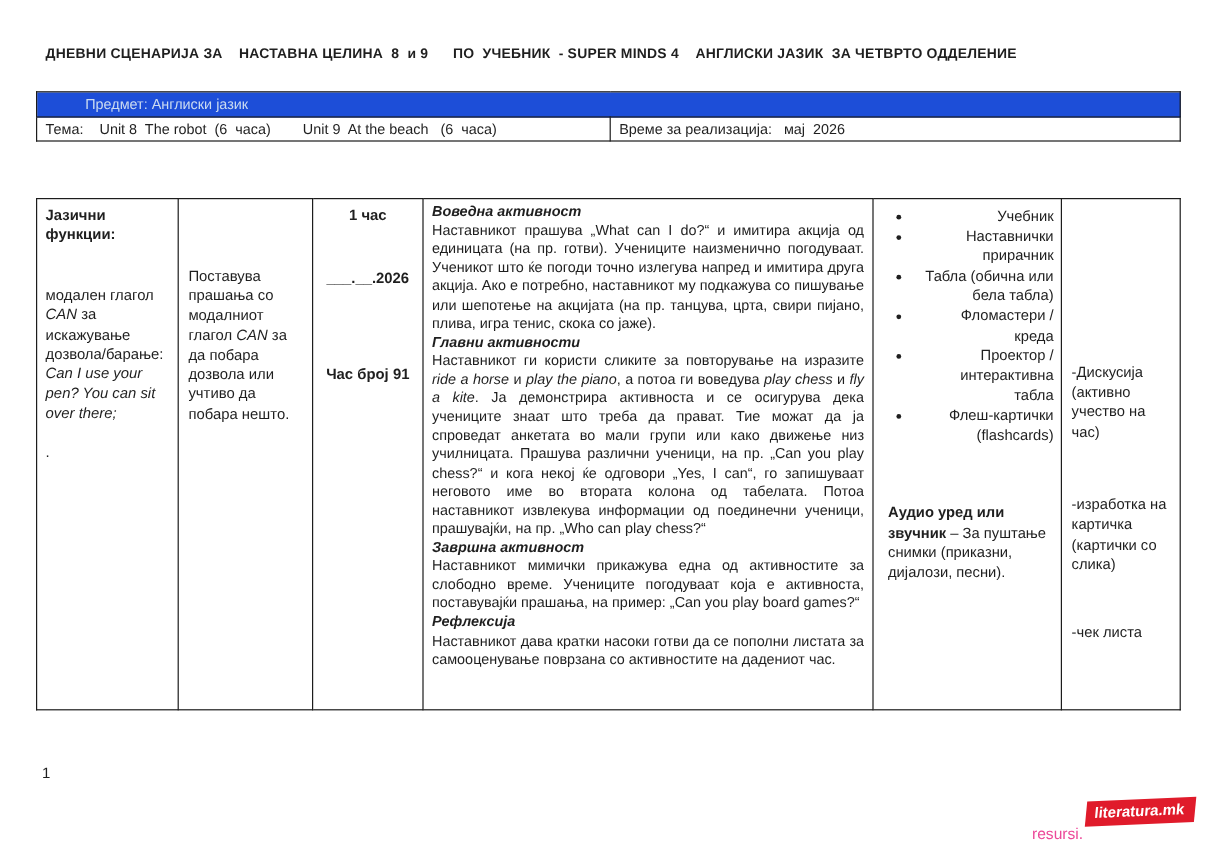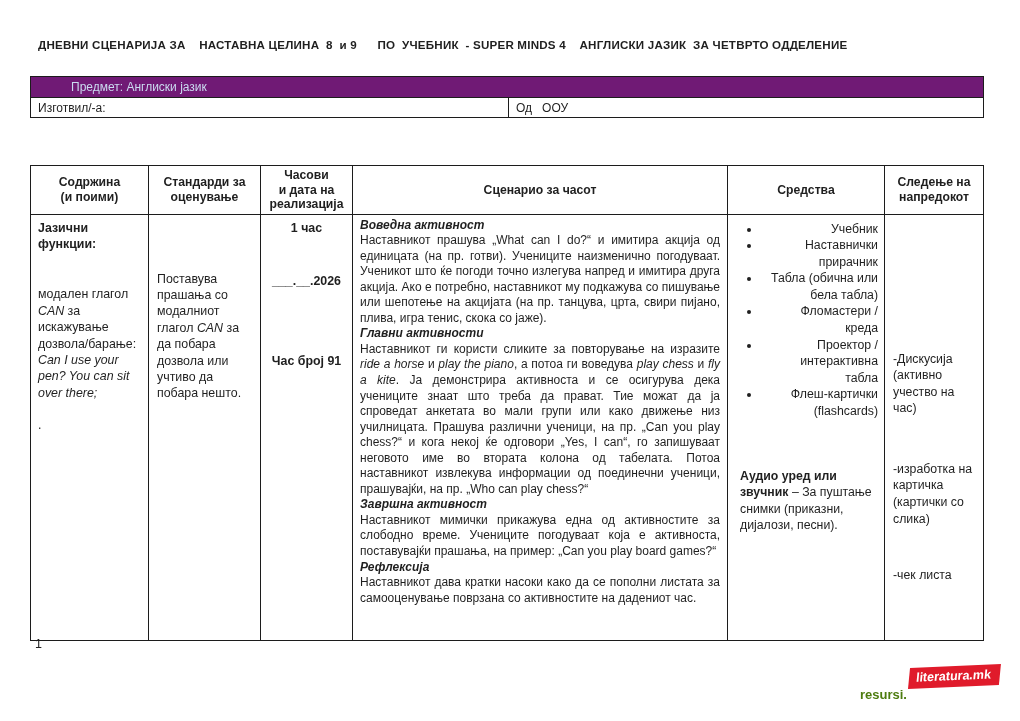--- a/index.html
+++ b/index.html
@@ -35,21 +35,21 @@
     table-layout: fixed;
   }
   .info-table td {
     border: 1px solid #1c1c1c;
     font-size: 12px;
     padding: 2px 7px;
     height: 20px;
     vertical-align: middle;
   }
   .info-table .subject-row td {
-    background: #701a75;
+    background: #1d4ed8;
     color: #CBDBF0;
     height: 21px;
     padding-left: 40px;
   }
 
   
   .main-table {
     position: absolute;
     left: 30px;
     top: 165px;
@@ -122,23 +122,23 @@
     font-size: 12.5px;
   }
   .logo {
     position: absolute;
     left: 860px;
     top: 655px;
     display: flex;
     align-items: center;
   }
   .logo-prefix {
-    color: #4d7c0f;
+    color: #ec4899;
     font-size: 13px;
-    font-weight: 700;
+    font-weight: 400;
     margin-top: 32px;
   }
   .logo-box {
     background: #E01B2B;
     color: #ffffff;
     font-size: 12.5px;
     font-weight: bold;
     padding: 3px 9px 4px 7px;
     margin-left: 1px;
     transform: rotate(-2.5deg) skewX(-8deg);
@@ -155,48 +155,36 @@
   <table class="info-table">
     <colgroup>
         <col style="width:478px">
         <col style="width:475px">
       </colgroup>
     <tbody>
         <tr class="subject-row">
       <td colspan="2">Предмет: Англиски јазик</td>
     </tr>
     <tr>
-      <td>Изготвил/-а:</td>
-      <td class="ws-pre">Од   ООУ</td>
+      <td class="ws-pre">Тема:    Unit 8  The robot  (6  часа)        Unit 9  At the beach   (6  часа)</td>
+      <td class="ws-pre">Време за реализација:   мај  2026</td>
     </tr>
   </tbody>
     </table>
 
   <table class="main-table">
     <colgroup>
       <col style="width:118px">
         <col style="width:112px">
         <col style="width:92px">
       <col style="width:375px">
         <col style="width:157px">
         <col style="width:99px">
     </colgroup>
     <tbody>
-        <tr>
-      <th>Содржина
-(и поими)</th>
-      <th>Стандарди за оценување</th>
-      <th>Часови
-и дата на
-реализација</th>
-      <th>Сценарио за часот</th>
-      <th>Средства</th>
-      <th>Следење на
-напредокот</th>
-    </tr>
     <tr>
 
       <td>
         <div class="cell-content">
           <div class="heading">Јазични функции:</div>
           <div class="para"><span>модален глагол </span><span class="it">CAN</span><span> за искажување дозвола/барање: </span><span class="it">Can I use your pen? You can sit over there;</span></div>
           <div class="dot-line">.</div>
         </div>
       </td>
 
@@ -216,21 +204,21 @@
 
       <td>
         <div class="cell-scenario">
           <div class="bi">Воведна активност</div>
           <div>Наставникот прашува „What can I do?“ и имитира акција од единицата (на пр. готви). Учениците наизменично погодуваат. Ученикот што ќе погоди точно излегува напред и имитира друга акција. Ако е потребно, наставникот му подкажува со пишување или шепотење на акцијата (на пр. танцува, црта, свири пијано, плива, игра тенис, скока со јаже).</div>
           <div class="bi">Главни активности</div>
           <div><span>Наставникот ги користи сликите за повторување на изразите </span><span class="it">ride a horse</span><span> и </span><span class="it">play the piano</span><span>, а потоа ги воведува </span><span class="it">play chess</span><span> и </span><span class="it">fly a kite</span><span>. Ја демонстрира активноста и се осигурува дека учениците знаат што треба да прават. Тие можат да ја спроведат анкетата во мали групи или како движење низ училницата. Прашува различни ученици, на пр. „Can you play chess?“ и кога некој ќе одговори „Yes, I can“, го запишуваат неговото име во втората колона од табелата. Потоа наставникот извлекува информации од поединечни ученици, прашувајќи, на пр. „Who can play chess?“</span></div>
           <div class="bi">Завршна активност</div>
           <div>Наставникот мимички прикажува една од активностите за слободно време. Учениците погодуваат која е активноста, поставувајќи прашања, на пример: „Can you play board games?“</div>
           <div class="bi">Рефлексија</div>
-          <div>Наставникот дава кратки насоки како да се пополни листата за самооценување поврзана со активностите на дадениот час.</div>
+          <div>Наставникот дава кратки насоки готви да се пополни листата за самооценување поврзана со активностите на дадениот час.</div>
         </div>
       </td>
 
       <td>
         <div class="cell-resources">
           <ul>
             <li>Учебник</li>
             <li>Наставнички прирачник</li>
             <li>Табла (обична или бела табла)</li>
             <li>Фломастери / креда</li>

